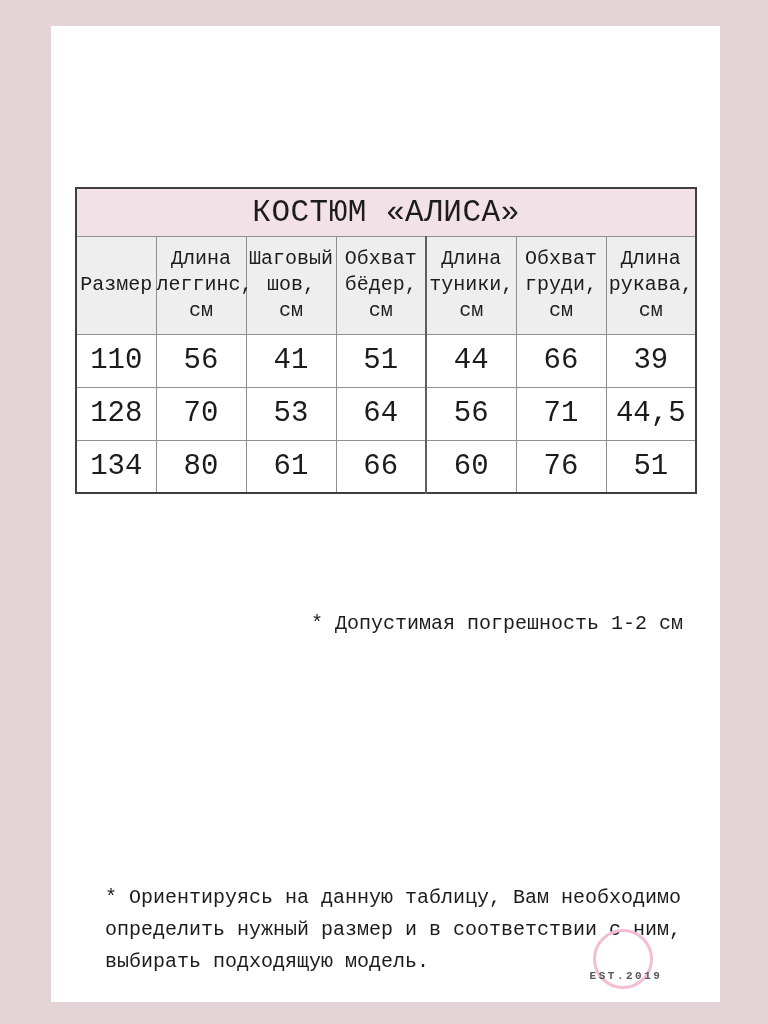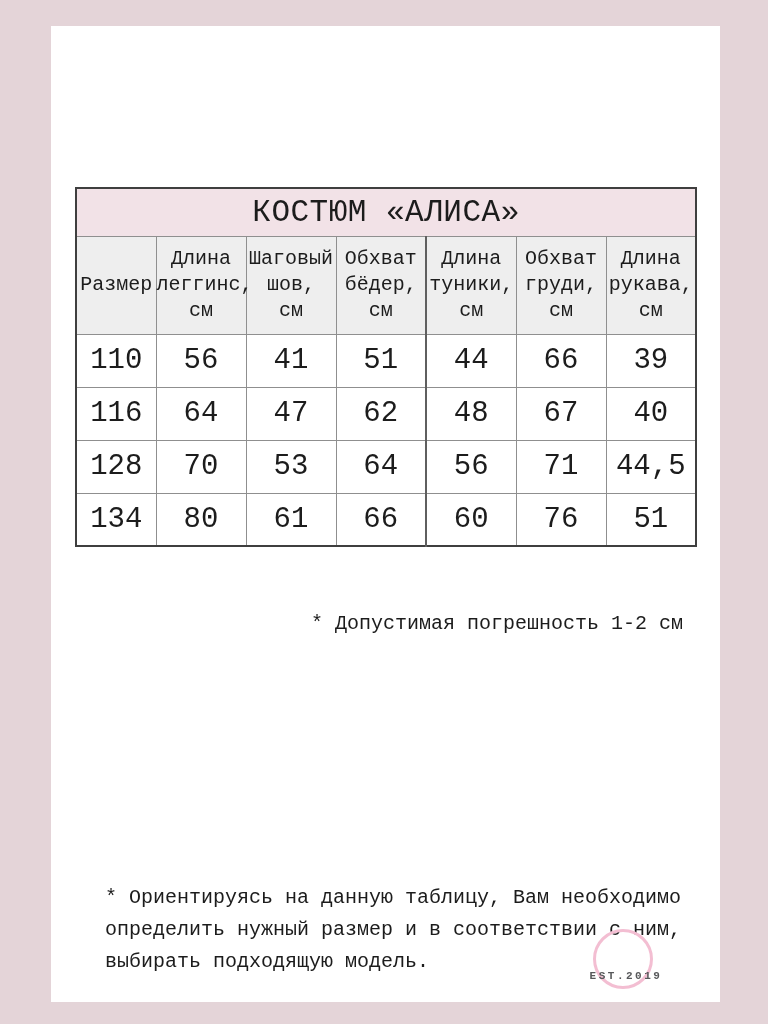--- a/index.html
+++ b/index.html
@@ -176,29 +176,20 @@
         <tr class="data-row">
           <td>110</td>
           <td>56</td>
           <td>41</td>
           <td>51</td>
           <td class="group-start">44</td>
           <td>66</td>
           <td>39</td>
         </tr>
         <tr class="data-row">
-          <td>116</td>
-          <td>64</td>
-          <td>47</td>
-          <td>62</td>
-          <td class="group-start">48</td>
-          <td>67</td>
-          <td>40</td>
-        </tr>
-        <tr class="data-row">
           <td>128</td>
           <td>70</td>
           <td>53</td>
           <td>64</td>
           <td class="group-start">56</td>
           <td>71</td>
           <td>44,5</td>
         </tr>
         <tr class="data-row">
           <td>134</td>

